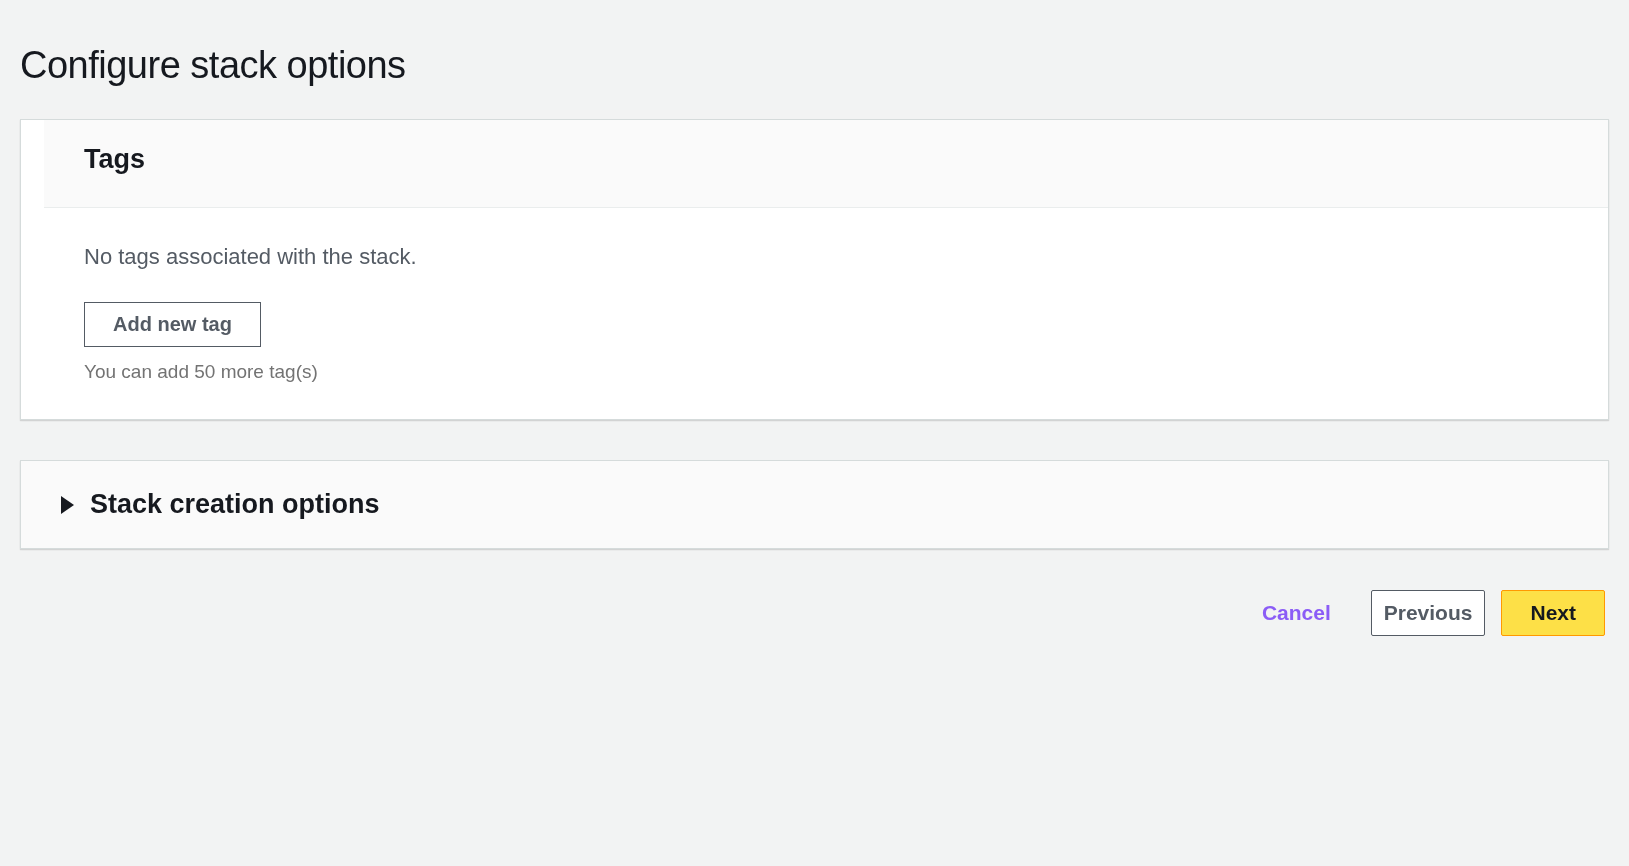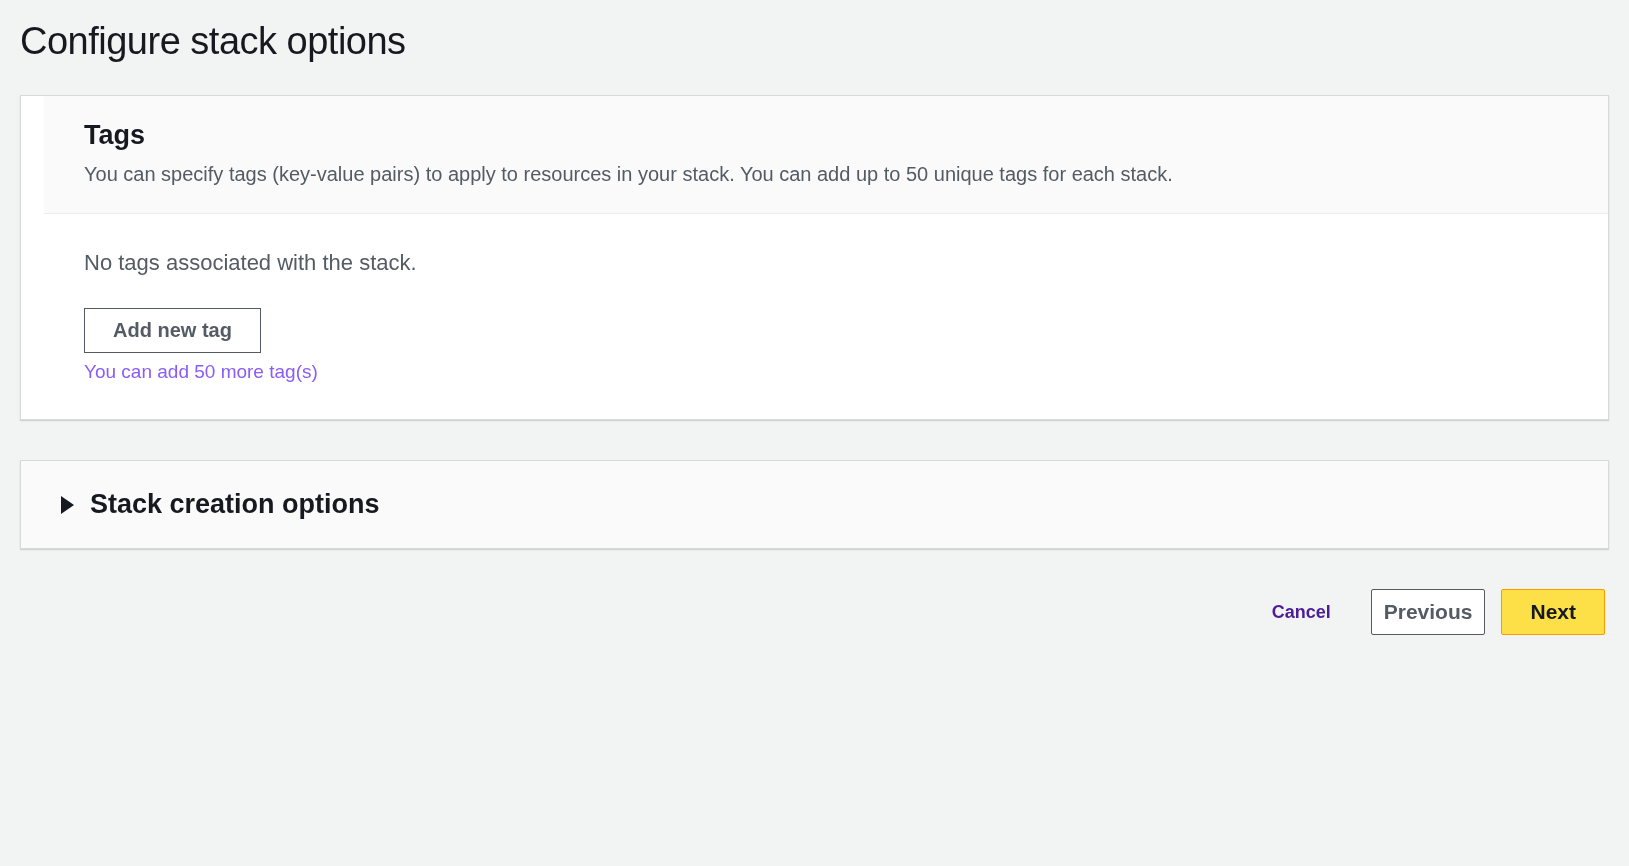--- a/index.html
+++ b/index.html
@@ -12,20 +12,21 @@
       background: #f2f3f3;
       color: #16191f;
       padding: 20px;
     }
     .page-title {
       font-size: 38px;
       font-weight: 400;
       color: #16191f;
       margin-bottom: 32px;
       letter-spacing: -0.5px;
+      margin-top: 24px;
     }
     .panel {
       background: #ffffff;
       border: 1px solid #d5dbdb;
       box-shadow: 0 1px 1px rgba(0,0,0,0.1), 0 1px 2px rgba(0,0,0,0.05);
       margin-bottom: 40px;
       padding-left: 23px;
     }
     .panel-header {
       padding: 24px 40px;
@@ -58,22 +59,22 @@
       padding: 10px 28px;
       border-radius: 0;
       cursor: pointer;
       text-align: center;
       border: 1px solid #545b64;
       background: #ffffff;
       color: #545b64;
     }
     .hint-text {
       font-size: 19px;
-      color: #8b5cf6;
-      margin-top: 8px;
+      color: #737373;
+      margin-top: 14px;
     }
     .collapsible-panel {
       background: #fafafa;
       border: 1px solid #d5dbdb;
       box-shadow: 0 1px 1px rgba(0,0,0,0.1), 0 1px 2px rgba(0,0,0,0.05);
       padding: 28px 40px;
       margin-bottom: 40px;
       display: flex;
       align-items: center;
       gap: 16px;
@@ -94,23 +95,23 @@
       color: #16191f;
     }
     .footer-actions {
       display: flex;
       justify-content: flex-end;
       align-items: center;
       gap: 16px;
       padding: 0 4px;
     }
     .btn-link {
-      font-size: 18px;
+      font-size: 21px;
       font-weight: 700;
-      color: #4c1d95;
+      color: #8b5cf6;
       background: none;
       border: none;
       cursor: pointer;
       padding: 12px 24px;
     }
     .btn-secondary {
       font-size: 21px;
       font-weight: 700;
       color: #545b64;
       background: #ffffff;
@@ -131,21 +132,20 @@
     }
   </style>
 </head>
 <body>
 
 <h1 class="page-title">Configure stack options</h1>
 
 <div class="panel">
   <div class="panel-header">
     <h2 class="panel-title">Tags</h2>
-    <p class="panel-description">You can specify tags (key-value pairs) to apply to resources in your stack. You can add up to 50 unique tags for each stack.</p>
   </div>
   <div class="panel-body">
     <p class="empty-text">No tags associated with the stack.</p>
     <button class="btn">Add new tag</button>
     <p class="hint-text">You can add 50 more tag(s)</p>
   </div>
 </div>
 
 <div class="collapsible-panel">
   <span class="caret-icon"></span>

